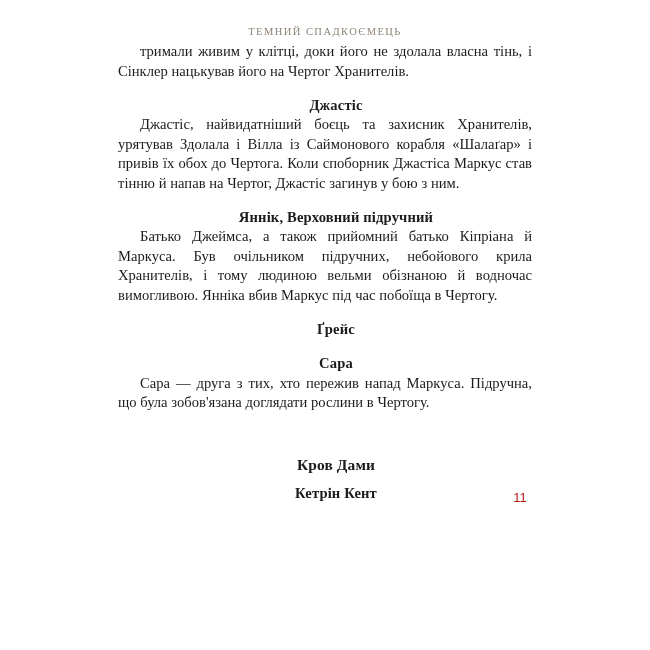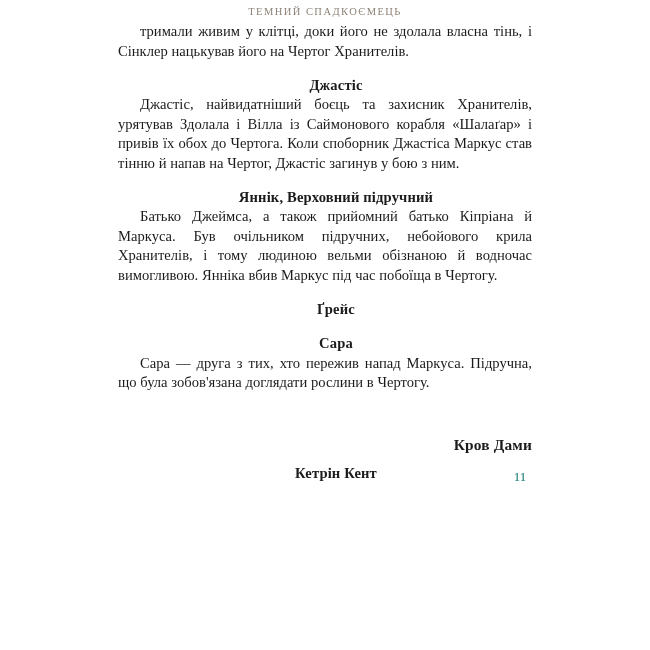--- a/index.html
+++ b/index.html
@@ -10,20 +10,21 @@
   }
 
   .page {
     position: relative;
     width: 650px;
     height: 500px;
     background: #ffffff;
     overflow: hidden;
     font-family: "Liberation Serif", "DejaVu Serif", serif;
     color: #1b1b1b;
+    margin-top: 20px;
     -webkit-font-smoothing: antialiased;
   }
 
   
   .running-head {
     position: absolute;
     top: 6px;
     left: 0;
     right: 0;
     text-align: center;
@@ -67,43 +68,43 @@
   }
 
   
   h2.section-heading {
     margin: 0;
     padding-top: 42px;
     font-size: 15.4px;
     line-height: 20px;
     font-weight: bold;
     text-indent: 22px;
-    text-align: right;
+    text-align: center;
     letter-spacing: 0.15px;
   }
 
   h2.section-heading + h3.entry-heading {
     padding-top: 9px;
   }
 
   
   .lead-par {
     text-indent: 0;
   }
 
   
   .folio {
     position: absolute;
     left: 0;
     right: 0;
     bottom: 15px;
     text-align: center;
     font-size: 13px;
-    color: #0f766e;
-    font-family: Liberation Serif, serif;
+    color: #b91c1c;
+    font-family: Liberation Sans, sans-serif;
   }
   .folio .folio-inner {
     display: inline-block;
     transform: translateX(195px);
   }
 </style>
 </head>
 <body>
 
 <div class="page">

